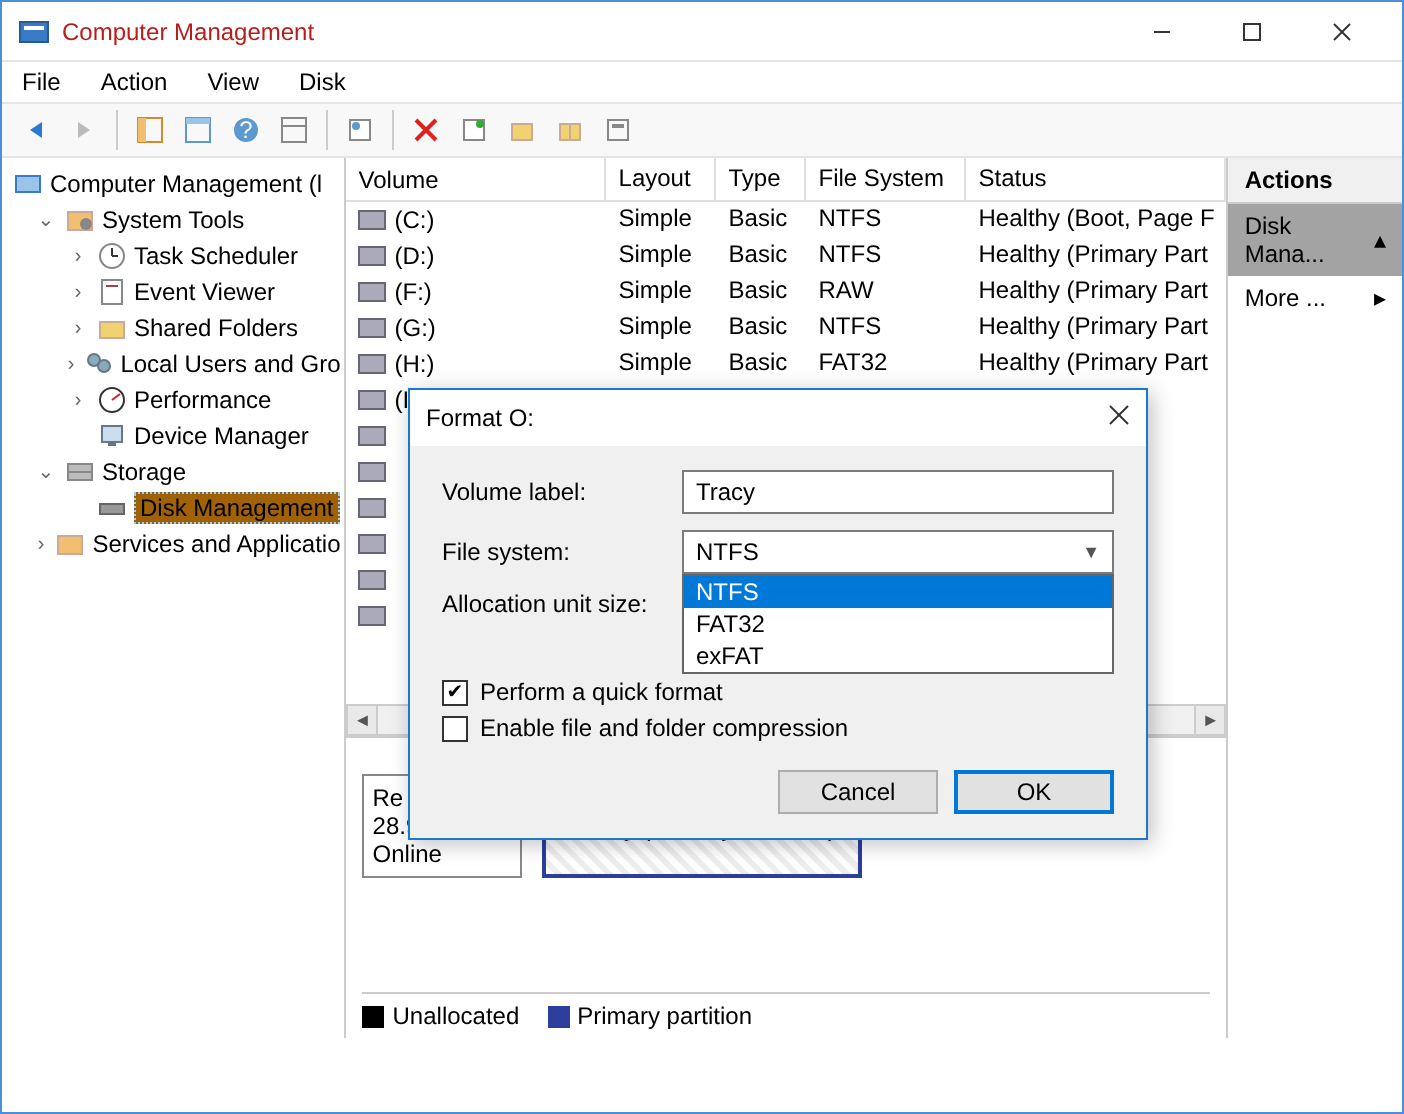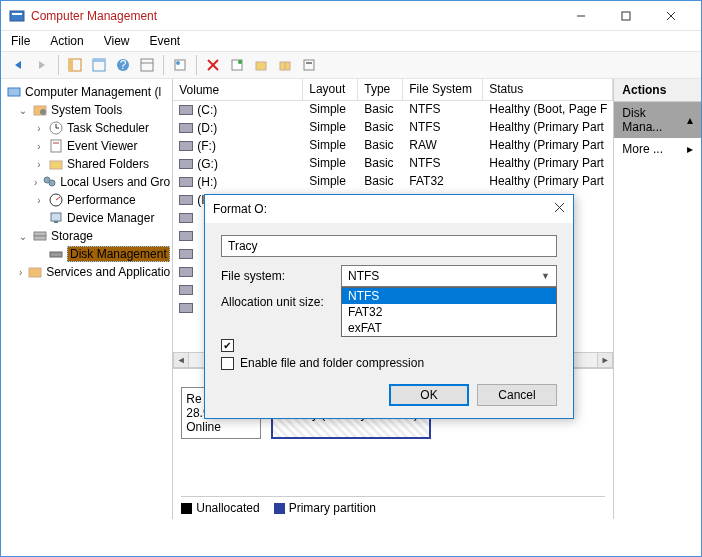--- a/index.html
+++ b/index.html
@@ -87,21 +87,21 @@
         <line x1="1" y1="1" x2="9" y2="9" stroke="#333"></line>
         <line x1="9" y1="1" x2="1" y2="9" stroke="#333"></line>
       </svg>
     </div>
 </div>
 
 <div class="menubar">
   <span>File</span>
   <span>Action</span>
   <span>View</span>
-  <span>Event</span>
+  <span>Disk</span>
 </div>
 
 <div class="toolbar">
   <div class="tbtn">
       <svg width="14" height="14">
         <path d="M10 3 L4 7 L10 11 Z" fill="#2a7ad1"></path>
       </svg>
     </div>
   <div class="tbtn">
       <svg width="14" height="14">
@@ -433,20 +433,21 @@
 <div class="dialog">
   <div class="dlgtitle">
     <span class="t">Format O:</span>
     <span><svg width="11" height="11">
           <line x1="1" y1="1" x2="10" y2="10" stroke="#333"></line>
           <line x1="10" y1="1" x2="1" y2="10" stroke="#333"></line>
         </svg></span>
   </div>
   <div class="dlgbody">
     <div class="dlgrow">
+      <span class="lbl">Volume label:</span>
       <input type="text" value="Tracy" style="">
     </div>
     <div class="dlgrow">
       <span class="lbl">File system:</span>
       <div class="combo">
         <div class="cbox">
           <span>NTFS</span>
           <span class="arrow">▼</span>
         </div>
         <div class="drop">
@@ -455,27 +456,28 @@
           <div>exFAT</div>
         </div>
       </div>
     </div>
     <div class="dlgrow">
       <span class="lbl">Allocation unit size:</span>
     </div>
     <div style="height:18px"></div>
     <div class="chk">
       <span class="chkbox">✔</span>
+      <span>Perform a quick format</span>
     </div>
     <div class="chk">
       <span class="chkbox"></span>
       <span>Enable file and folder compression</span>
     </div>
     <div class="dlgbtns">
+      <div class="btn">
+          <span>Cancel</span>
+        </div>
       <div class="btn def">
           <span>OK</span>
         </div>
-      <div class="btn">
-          <span>Cancel</span>
-        </div>
     </div>
   </div>
 </div>
 
 </body></html>

